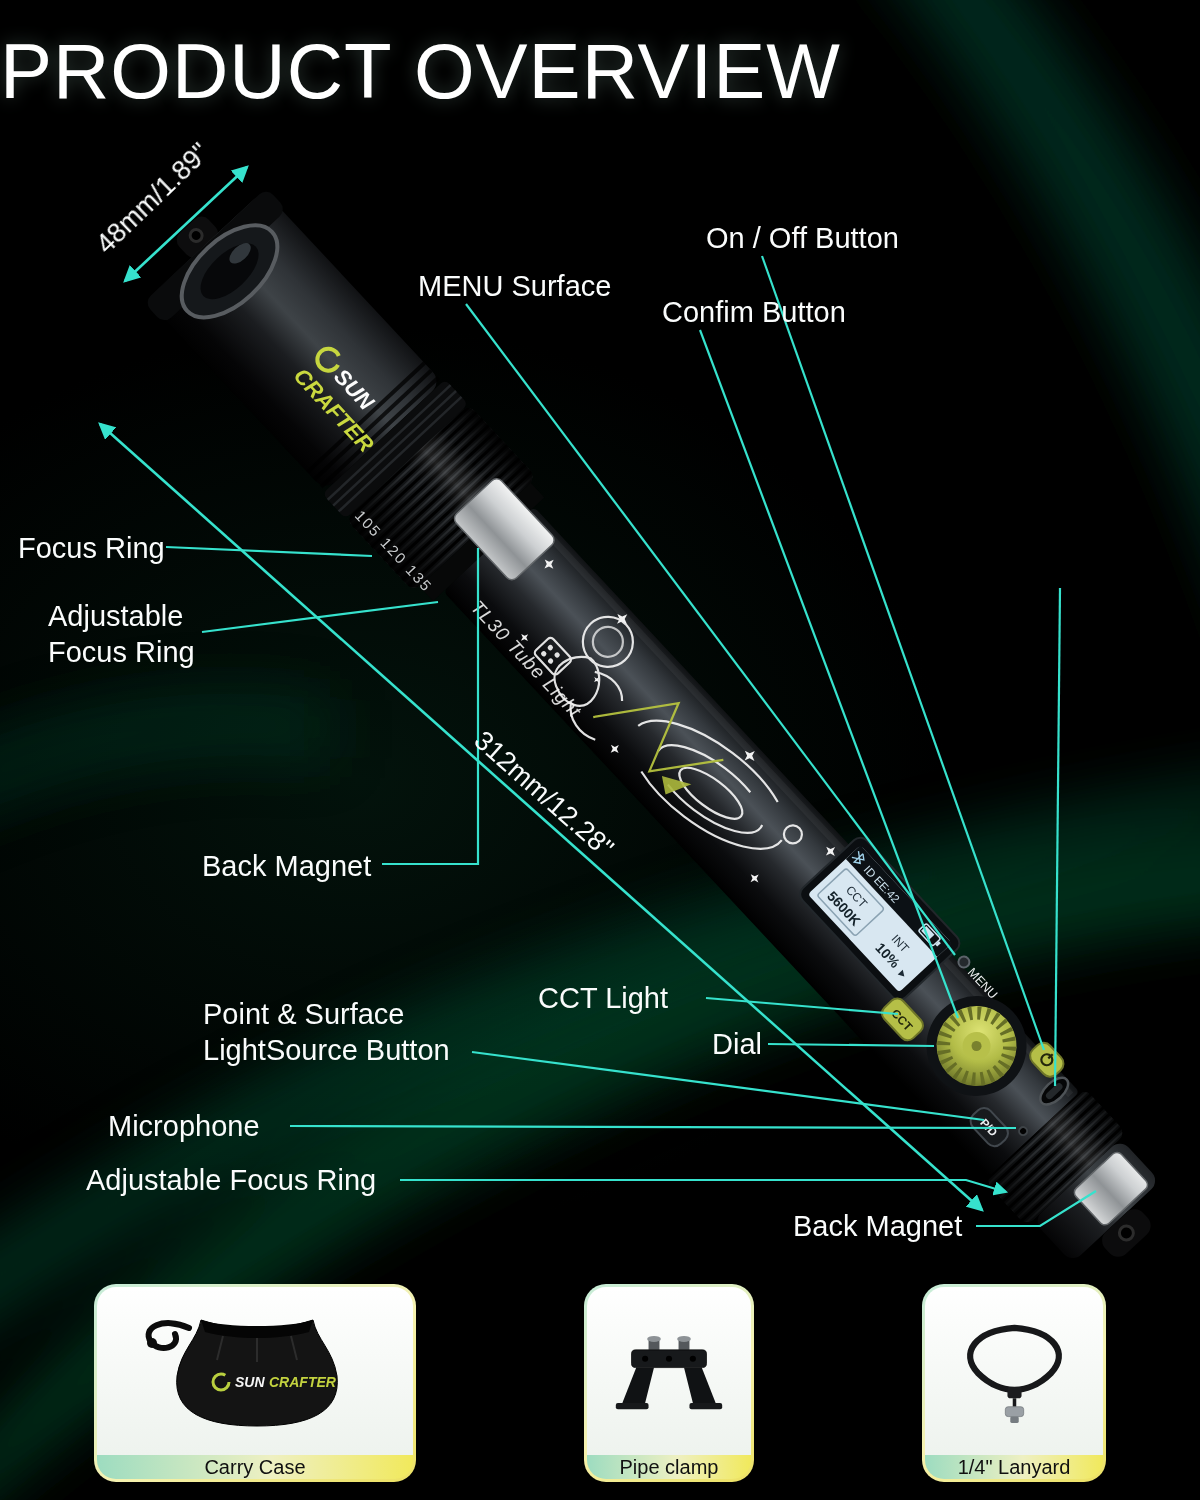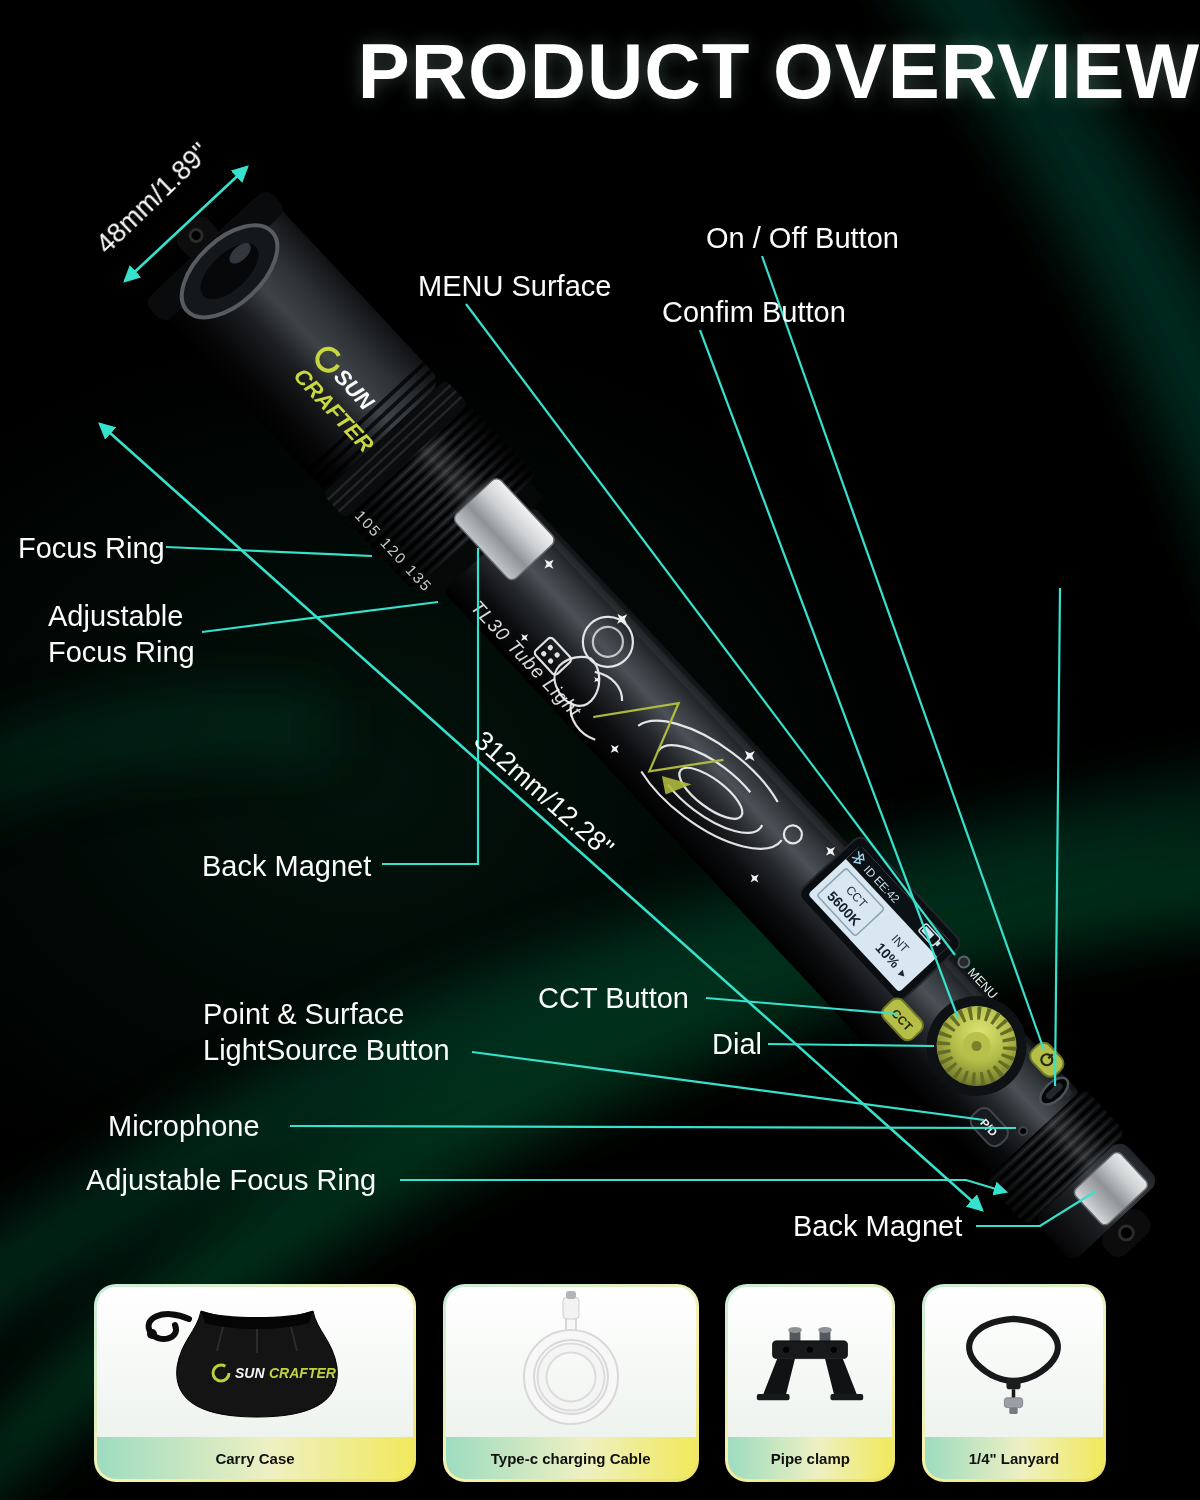--- a/index.html
+++ b/index.html
@@ -1,37 +1,37 @@
 <!DOCTYPE html>
 <html><head>
 <meta charset="utf-8">
 <style>
   *{margin:0;padding:0;box-sizing:border-box}
   html,body{background:#000}
   .poster{position:relative;width:1200px;height:1500px;overflow:hidden;
     background:radial-gradient(900px 700px at 30% 52%, #03130c 0%, #000 65%);
     font-family:"Liberation Sans",sans-serif;color:#fff}
   .scene{position:absolute;left:0;top:0}
-  .title{position:absolute;top:26px;left:0;width:100%;text-align:right;
-    font-size:78px;font-weight:700;letter-spacing:1px;color:#fff;
+  .title{position:absolute;top:26px;left:0;width:100%;text-align:left;
+    font-size:78px;font-weight:400;letter-spacing:1px;color:#fff;
     text-shadow:0 0 18px rgba(200,255,235,.25)}
   .callout{position:absolute;font-size:29px;line-height:1.25;color:#fafcfc;white-space:pre-line}
   .rot{transform-origin:center;white-space:nowrap;font-size:27px}
   .cards{position:absolute;left:94px;top:1284px;width:1012px;height:198px;
     display:flex;justify-content:space-between}
   .card{border-radius:22px;padding:3px;display:flex;flex-direction:column;
     background:linear-gradient(150deg,#c5ecd9,#f6f2b0 55%,#ece162)}
   .card-body{flex:1;border-radius:19px 19px 0 0;overflow:hidden;
     background:linear-gradient(180deg,#ffffff 0%,#eef3ee 100%);
     display:flex;align-items:center;justify-content:center}
   .card-body svg{display:block}
-  .card-label{height:42px;border-radius:0 0 19px 19px;
+  .card-label{height:24px;border-radius:0 0 19px 19px;
     background:linear-gradient(90deg,#9ddcc0 0%,#eef0c2 55%,#f1e95c 100%);
     display:flex;align-items:center;justify-content:center;
-    font-size:15px;font-weight:700;color:#101010}
+    font-size:20px;font-weight:400;color:#101010}
   .w1{width:322px}.w2{width:256px}.w3{width:170px}.w4{width:184px}
 </style>
 </head>
 <body>
 
 <div class="poster">
 
   <svg class="scene" width="1200" height="1500" viewBox="0 0 1200 1500">
     <defs>
       <filter id="soft" x="-60%" y="-60%" width="220%" height="220%">
@@ -240,21 +240,21 @@
 
   <div class="callout rot" style="left:81px;top:182px;transform:rotate(-44deg)">48mm/1.89"</div>
   <div class="callout rot" style="left:456px;top:778px;transform:rotate(41.5deg)">312mm/12.28"</div>
   <div class="callout" style="left:418px;top:268px">MENU Surface</div>
   <div class="callout" style="left:706px;top:220px">On / Off Button</div>
   <div class="callout" style="left:662px;top:294px">Confim Button</div>
   <div class="callout" style="left:18px;top:530px">Focus Ring</div>
   <div class="callout" style="left:48px;top:598px">Adjustable
 Focus Ring</div>
   <div class="callout" style="left:202px;top:848px">Back Magnet</div>
-  <div class="callout" style="left:538px;top:980px">CCT Button</div>
+  <div class="callout" style="left:538px;top:980px">CCT Light</div>
   <div class="callout" style="left:203px;top:996px">Point &amp; Surface
 LightSource Button</div>
   <div class="callout" style="left:712px;top:1026px">Dial</div>
   <div class="callout" style="left:108px;top:1108px">Microphone</div>
   <div class="callout" style="left:86px;top:1162px">Adjustable Focus Ring</div>
   <div class="callout" style="left:793px;top:1208px">Back Magnet</div>
 
   <div class="cards">
 
     <div class="card w1">
@@ -270,37 +270,20 @@
               <circle r="8" fill="none" stroke="#b9cf3f" stroke-width="3" stroke-dasharray="42 8"></circle>
               <text x="14" y="5" font-size="14" font-weight="bold" font-style="italic" fill="#f5f5f5">SUN</text>
               <text x="48" y="5" font-size="14" font-weight="bold" font-style="italic" fill="#c3d23f">CRAFTER</text>
             </g>
           </g>
         </svg>
       </div>
       <div class="card-label">Carry Case</div>
     </div>
 
-    <div class="card w2">
-      <div class="card-body">
-        <svg width="220" height="146" viewBox="0 0 220 146">
-          <g>
-            <path d="M110,46 C110,38 110,34 110,28" stroke="#d8d8d8" stroke-width="12" fill="none"></path>
-            <path d="M110,46 C110,38 110,34 110,28" stroke="#f7f7f7" stroke-width="8" fill="none"></path>
-            <circle cx="110" cy="88" r="42" fill="none" stroke="#d8d8d8" stroke-width="12"></circle>
-            <circle cx="110" cy="88" r="42" fill="none" stroke="#f7f7f7" stroke-width="8"></circle>
-            <circle cx="110" cy="88" r="29" fill="none" stroke="#dcdcdc" stroke-width="11"></circle>
-            <circle cx="110" cy="88" r="29" fill="none" stroke="#f4f4f4" stroke-width="7"></circle>
-            <rect x="102" y="8" width="16" height="22" rx="4" fill="#f2f2f2" stroke="#cfcfcf"></rect>
-            <rect x="105" y="2" width="10" height="8" rx="3" fill="#aeb4b8"></rect>
-          </g>
-        </svg>
-      </div>
-      <div class="card-label">Type-c charging Cable</div>
-    </div>
 
     <div class="card w3">
       <div class="card-body">
         <svg width="150" height="140" viewBox="0 0 220 146">
           <g>
             <g>
               <rect x="80" y="26" width="16" height="16" fill="#54585c"></rect>
               <ellipse cx="88" cy="26" rx="10" ry="4.5" fill="#8d9296"></ellipse>
               <rect x="124" y="26" width="16" height="16" fill="#54585c"></rect>
               <ellipse cx="132" cy="26" rx="10" ry="4.5" fill="#8d9296"></ellipse>

